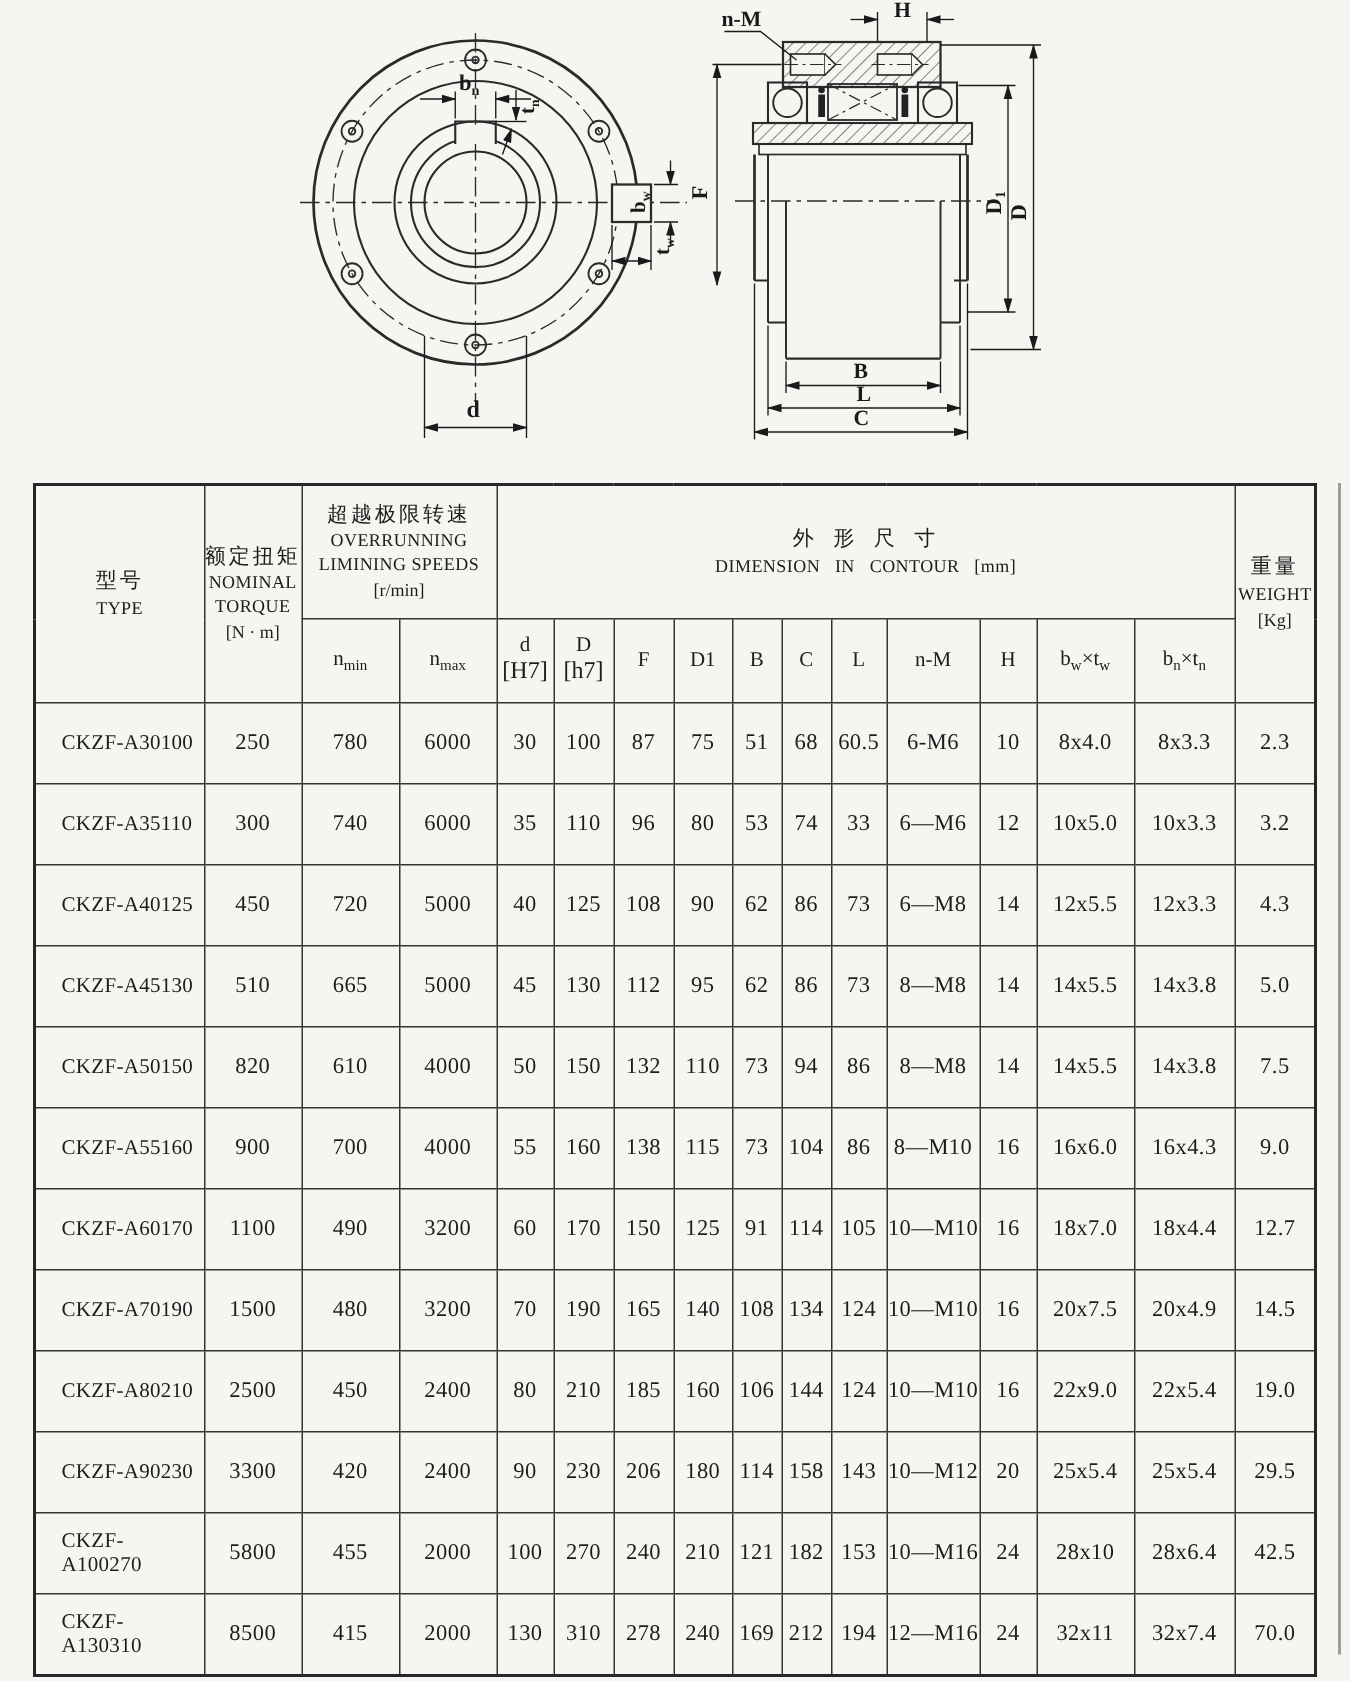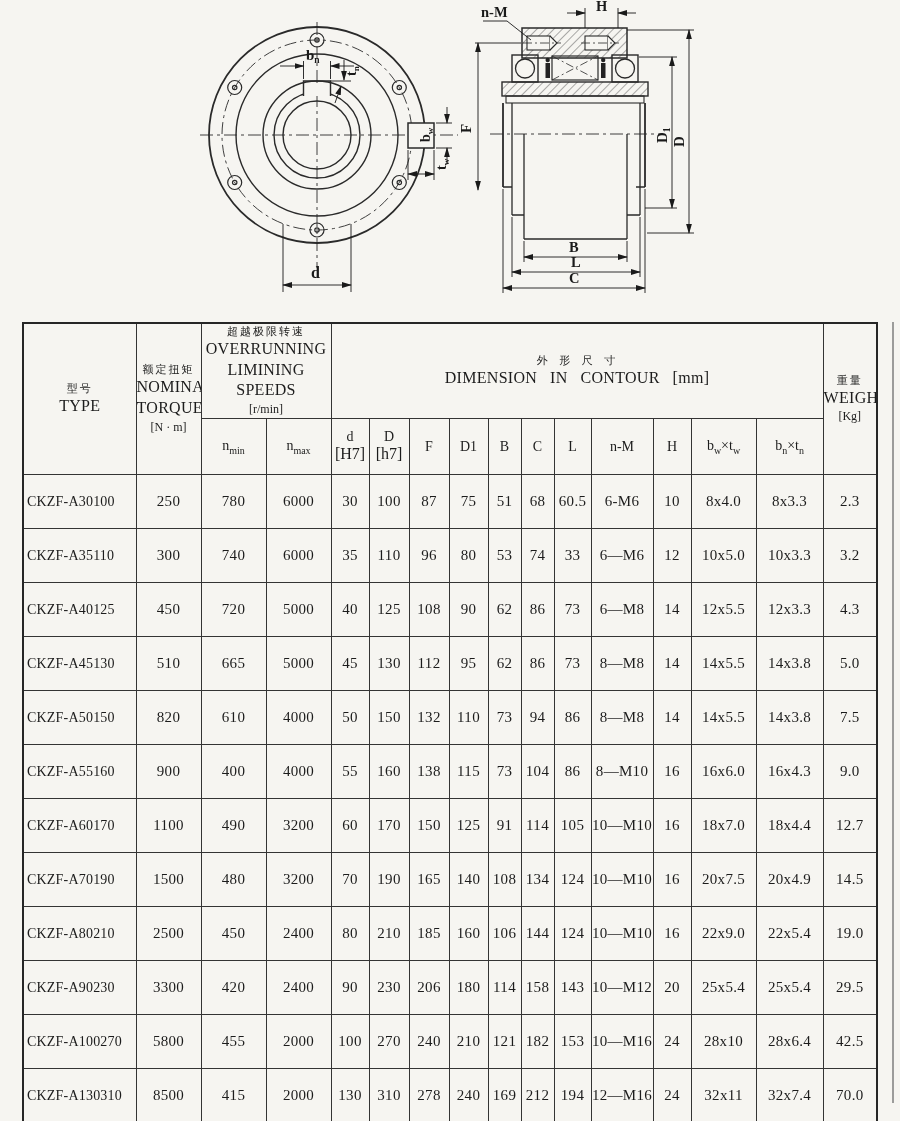--- a/index.html
+++ b/index.html
@@ -18,23 +18,23 @@
     border:2.5px solid #262626;
   }
   table.spec th, table.spec td {
     border:1.4px solid #343434; padding:0; text-align:center; vertical-align:middle;
     overflow:hidden;
   }
   table.spec th { font-weight:normal; }
   tr.h1 th { height:88px; }
   tr.h2 th { height:55px; font-size:14px; }
   tbody td { height:53px; font-size:15px; letter-spacing:0.3px; }
-  tbody td:first-child { text-align:left; padding-left:3px; font-size:14px; letter-spacing:0.2px; }
-  .zh { display:block; font-size:11px; letter-spacing:2px; line-height:1.35; }
-  .en { display:block; font-size:16px; line-height:1.3; letter-spacing:0.3px; }
+  tbody td:first-child { text-align:left; padding-left:17px; font-size:14px; letter-spacing:0.2px; }
+  .zh { display:block; font-size:14px; letter-spacing:2px; line-height:1.35; }
+  .en { display:block; font-size:12px; line-height:1.3; letter-spacing:0.3px; }
   .unit { display:block; font-size:12px; line-height:1.4; }
   .l1 { display:block; font-size:14px; line-height:1.15; }
   .l2 { display:block; font-size:16px; line-height:1.15; }
   sub { font-size:10px; }
   .pre { white-space:pre; }
   .edge-artifact {
     position:absolute; left:892px; top:322px; width:1.6px; height:781px;
     background:#7d7d7d; opacity:0.75;
   }
 </style>
@@ -395,21 +395,21 @@
           <td>86</td>
           <td>8—M8</td>
           <td>14</td>
           <td>14x5.5</td>
           <td>14x3.8</td>
           <td>7.5</td>
         </tr>
         <tr>
           <td>CKZF-A55160</td>
           <td>900</td>
-          <td>400</td>
+          <td>700</td>
           <td>4000</td>
           <td>55</td>
           <td>160</td>
           <td>138</td>
           <td>115</td>
           <td>73</td>
           <td>104</td>
           <td>86</td>
           <td>8—M10</td>
           <td>16</td>

